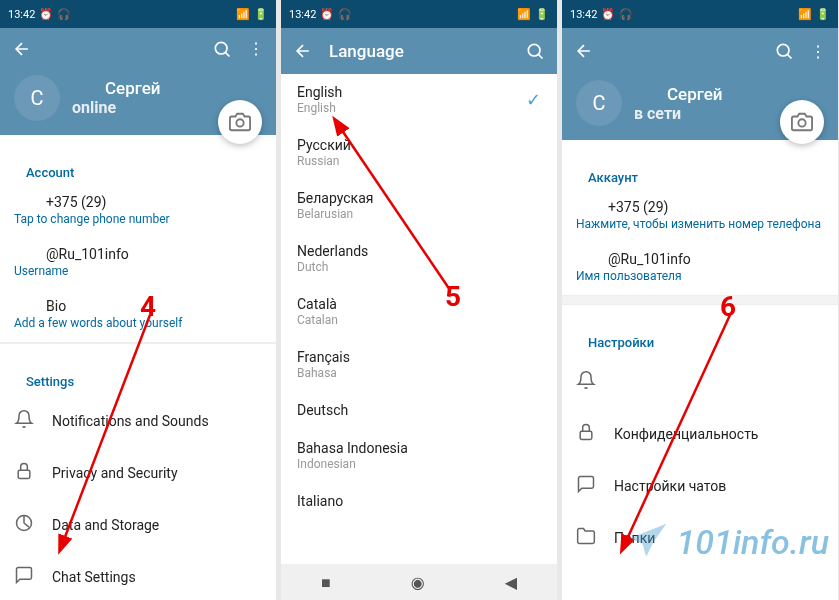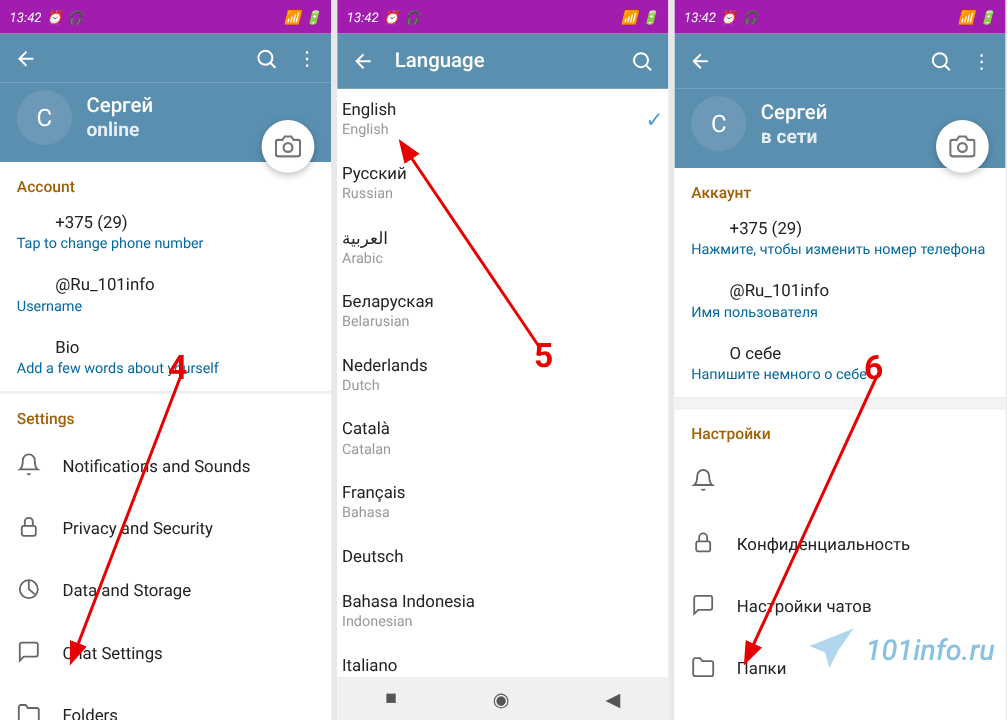--- a/index.html
+++ b/index.html
@@ -17,27 +17,26 @@
     width: 276px;
     height: 600px;
     background: #fff;
     display: flex;
     flex-direction: column;
     position: relative;
     overflow: hidden;
   }
   .statusbar {
     height: 22px;
-    background: #a21caf;
+    background: #0c4a6e;
     color: #fff;
     display: flex;
     align-items: center;
     font-size: 11px;
     padding: 14px 8px;
-    font-style: italic;
   }
   .statusbar .left { display: flex; align-items: center; gap: 4px; }
   .statusbar .right { margin-left: auto; display: flex; align-items: center; gap: 4px; }
   .header {
     background: #5a8fb0;
     color: #fff;
     display: flex;
     align-items: center;
     padding: 10px 12px;
     gap: 16px;
@@ -53,39 +52,40 @@
     align-items: center;
     gap: 12px;
   }
   .avatar {
     width: 46px; height: 46px;
     border-radius: 50%;
     background: #6b99b7;
     display: flex; align-items: center; justify-content: center;
     font-size: 20px;
   }
-  .profile-name { font-size: 17px; font-weight: 500; }
+  .profile-name { font-size: 17px; font-weight: 500; margin-left: 33px; }
   .profile-status { font-size: 16px; opacity: 0.85; font-weight: bold; }
   .camera-fab {
     position: absolute;
     right: 14px;
     top: 100px;
     width: 44px; height: 44px;
     background: #fff;
     border-radius: 50%;
     box-shadow: 0 2px 6px rgba(0,0,0,0.25);
     display: flex; align-items: center; justify-content: center;
     color: #666;
     cursor: pointer;
   }
   .section-label {
-    color: #a16207;
+    color: #0369a1;
     font-size: 13px;
     font-weight: 500;
-    padding: 14px 14px 6px;
+    padding: 30px 14px 6px;
+    margin-left: 12px;
   }
   .info-row {
     padding: 8px 14px 12px;
     cursor: pointer;
   }
   .info-row .val { font-size: 14px; color: #222; margin-left: 32px; }
   .info-row .sub { font-size: 12px; color: #0369a1; margin-top: 2px; }
   .divider { height: 10px; background: #f3f3f3; border-top: 1px solid #eee; border-bottom: 1px solid #eee; }
   .setting-row {
     display: flex;
@@ -99,21 +99,21 @@
   .navbar {
     margin-top: auto;
     height: 36px;
     background: #f0f0f0;
     display: flex;
     align-items: center;
     justify-content: space-around;
     color: #555;
   }
   .lang-row {
-    padding: 10px 4px 12px;
+    padding: 10px 16px 12px;
     cursor: pointer;
     display: flex;
     align-items: center;
   }
   .lang-row .txt { flex: 1; }
   .lang-row .nm { font-size: 14px; color: #222; }
   .lang-row .nat { font-size: 12px; color: #999; margin-top: 1px; }
   .lang-row .check { color: #4a9fd1; font-size: 18px; }
   svg.arrow { position: absolute; pointer-events: none; }
   .step-num {
@@ -121,21 +121,21 @@
     color: #e80000;
     font-size: 28px;
     font-weight: bold;
     pointer-events: none;
   }
   .watermark {
     position: absolute;
     right: 10px;
     bottom: 36px;
     color: rgba(74,159,209,0.65);
-    font-size: 24px;
+    font-size: 34px;
     font-weight: 500;
     font-style: italic;
     display: flex;
     align-items: center;
     gap: 6px;
     pointer-events: none;
     justify-content: center;
   }
   .watermark svg { opacity: 0.65; }
   .icon-svg { display: inline-block; vertical-align: middle; }
@@ -270,26 +270,20 @@
         <span class="check">✓</span>
       </div>
       <div class="lang-row">
         <div class="txt">
           <div class="nm">Русский</div>
           <div class="nat">Russian</div>
         </div>
       </div>
       <div class="lang-row">
         <div class="txt">
-          <div class="nm">العربية</div>
-          <div class="nat">Arabic</div>
-        </div>
-      </div>
-      <div class="lang-row">
-        <div class="txt">
           <div class="nm">Беларуская</div>
           <div class="nat">Belarusian</div>
         </div>
       </div>
       <div class="lang-row">
         <div class="txt">
           <div class="nm">Nederlands</div>
           <div class="nat">Dutch</div>
         </div>
       </div>
@@ -370,24 +364,20 @@
       </svg>
   </div>
   <div class="section-label">Аккаунт</div>
   <div class="info-row">
     <div class="val">+375 (29)</div>
     <div class="sub">Нажмите, чтобы изменить номер телефона</div>
   </div>
   <div class="info-row">
     <div class="val">@Ru_101info</div>
     <div class="sub">Имя пользователя</div>
-  </div>
-  <div class="info-row">
-    <div class="val">О себе</div>
-    <div class="sub">Напишите немного о себе</div>
   </div>
   <div class="divider"></div>
   <div class="section-label">Настройки</div>
   <div id="p3-settings">
       <div class="setting-row">
         <span class="icon"><svg width="20" height="20" viewBox="0 0 24 24" fill="none" stroke="#666" stroke-width="1.8">
             <path d="M18 8A6 6 0 006 8c0 7-3 9-3 9h18s-3-2-3-9M13.7 21a2 2 0 01-3.4 0"></path>
           </svg></span>
       </div>
       <div class="setting-row">

